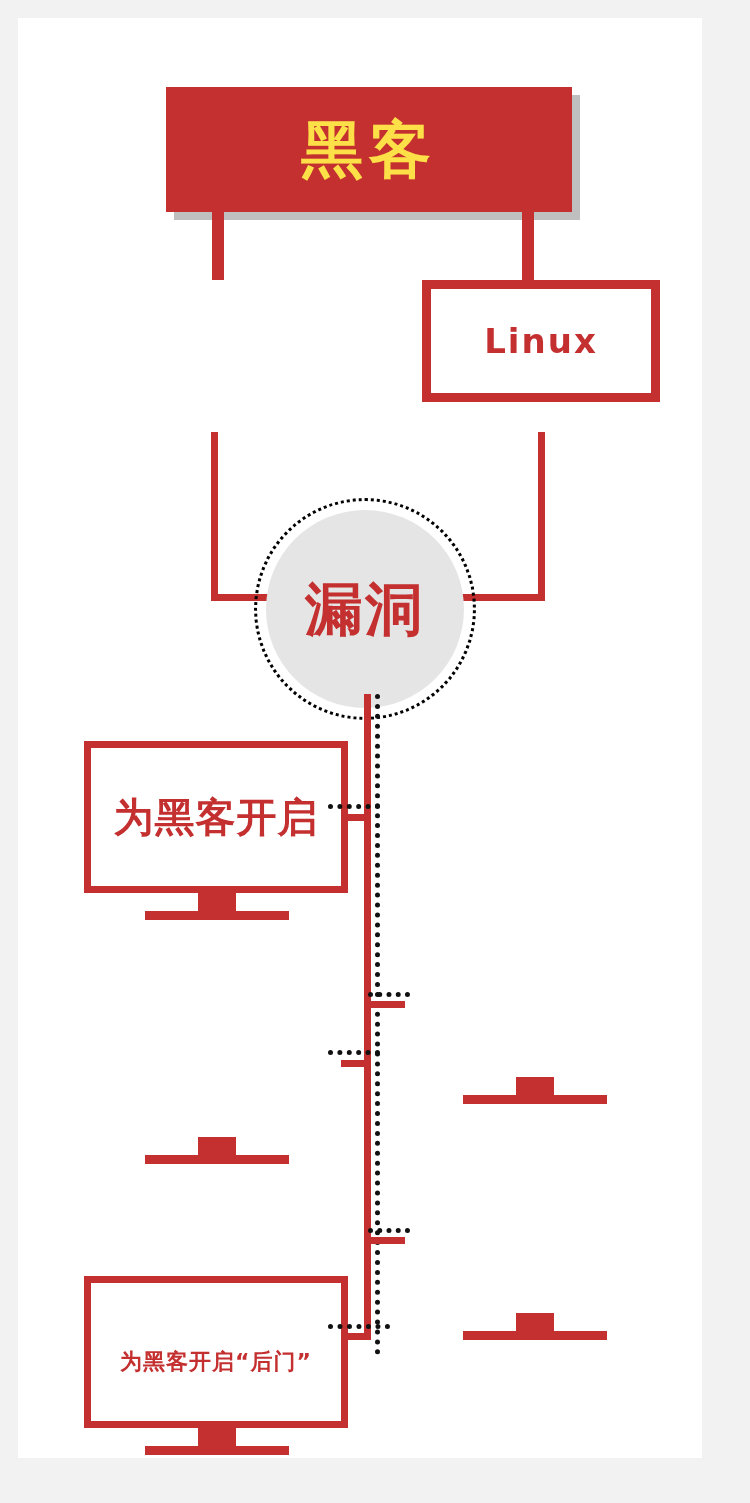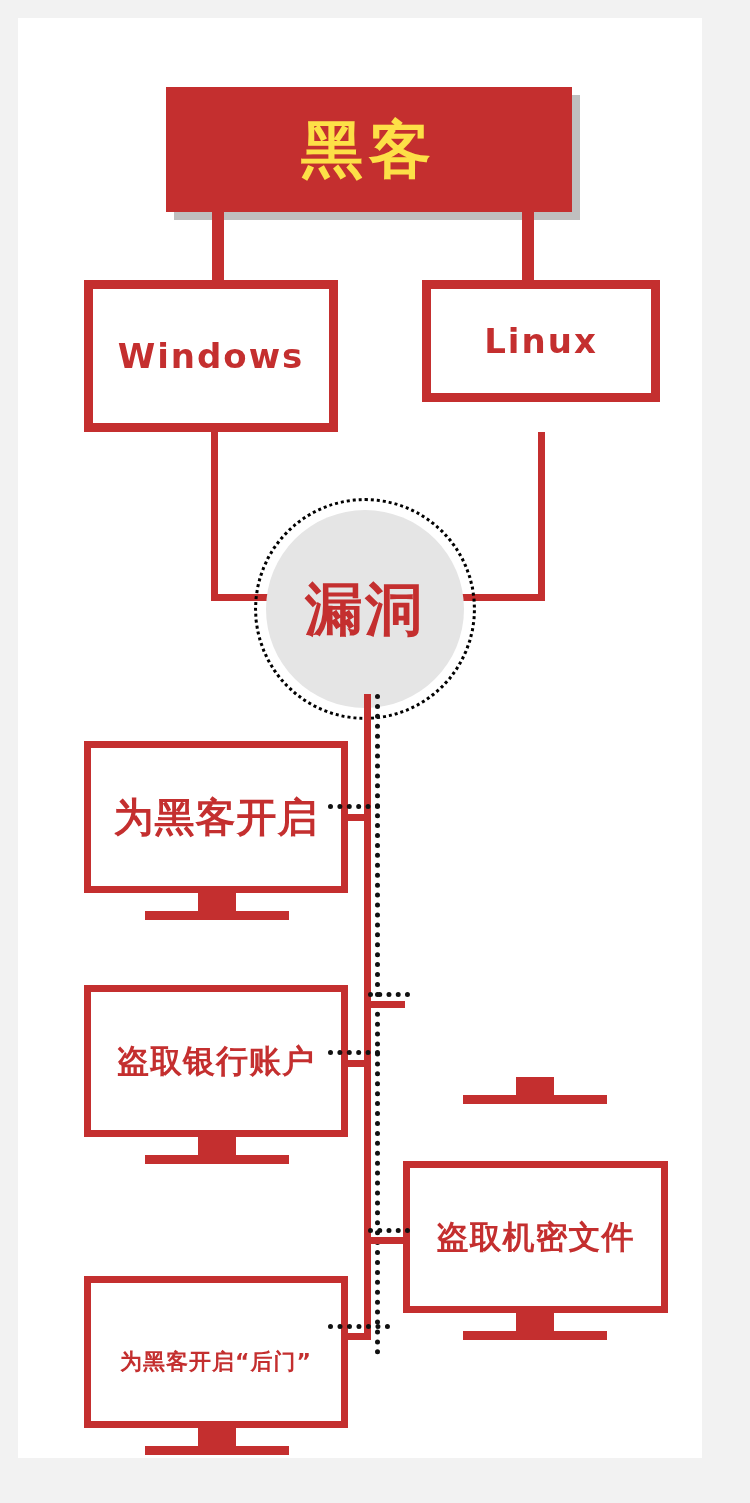--- a/index.html
+++ b/index.html
@@ -140,23 +140,20 @@
   <div id="canvas">
 
     <div class="abs title-shadow" style="left:156px; top:77px; width:406px; height:125px;"></div>
     <div class="abs title-box" style="left:148px; top:69px; width:406px; height:125px;">
       <span class="title-text">黑客</span>
     </div>
 
     <div class="abs red-bar" style="left:194px; top:194px; width:12px; height:68px;"></div>
     <div class="abs red-bar" style="left:504px; top:194px; width:12px; height:68px;"></div>
 
-    <div class="abs os-box" style="left:66px; top:262px; width:254px; height:152px;">
-      <span class="os-text">Windows</span>
-    </div>
 
     <div class="abs os-box" style="left:404px; top:262px; width:238px; height:122px;">
       <span class="os-text">Linux</span>
     </div>
 
     <div class="abs v-solid" style="left:193px; top:414px; width:7px; height:169px;"></div>
     <div class="abs h-solid" style="left:193px; top:576px; width:120px; height:7px;"></div>
 
     <div class="abs v-solid" style="left:520px; top:414px; width:7px; height:169px;"></div>
     <div class="abs h-solid" style="left:410px; top:576px; width:117px; height:7px;"></div>
@@ -177,31 +174,25 @@
     <div class="abs monitor-base" style="left:127px; top:893px; width:144px; height:9px;"></div>
 
     <div class="abs h-solid" style="left:323px; top:796px; width:30px; height:7px;"></div>
     <div class="abs h-dotted" style="left:310px; top:786px; width:52px;"></div>
 
     <div class="abs monitor-neck" style="left:498px; top:1059px; width:38px; height:18px;"></div>
     <div class="abs monitor-base" style="left:445px; top:1077px; width:144px; height:9px;"></div>
     <div class="abs h-solid" style="left:353px; top:983px; width:34px; height:7px;"></div>
     <div class="abs h-dotted" style="left:350px; top:974px; width:42px;"></div>
 
-    <div class="abs monitor-screen" style="left:66px; top:967px; width:264px; height:152px;">
-      <span class="monitor-label size-md">盗取银行账户</span>
-    </div>
     <div class="abs monitor-neck" style="left:180px; top:1119px; width:38px; height:18px;"></div>
     <div class="abs monitor-base" style="left:127px; top:1137px; width:144px; height:9px;"></div>
     <div class="abs h-solid" style="left:323px; top:1042px; width:30px; height:7px;"></div>
     <div class="abs h-dotted" style="left:310px; top:1032px; width:52px;"></div>
 
-    <div class="abs monitor-screen" style="left:385px; top:1143px; width:265px; height:152px;">
-      <span class="monitor-label size-md">盗取机密文件</span>
-    </div>
     <div class="abs monitor-neck" style="left:498px; top:1295px; width:38px; height:18px;"></div>
     <div class="abs monitor-base" style="left:445px; top:1313px; width:144px; height:9px;"></div>
     <div class="abs h-solid" style="left:353px; top:1219px; width:34px; height:7px;"></div>
     <div class="abs h-dotted" style="left:350px; top:1210px; width:42px;"></div>
 
     <div class="abs monitor-screen" style="left:66px; top:1258px; width:264px; height:152px;">
       <span class="monitor-label size-sm">为黑客开启“后门”</span>
     </div>
     <div class="abs monitor-neck" style="left:180px; top:1410px; width:38px; height:18px;"></div>
     <div class="abs monitor-base" style="left:127px; top:1428px; width:144px; height:9px;"></div>

